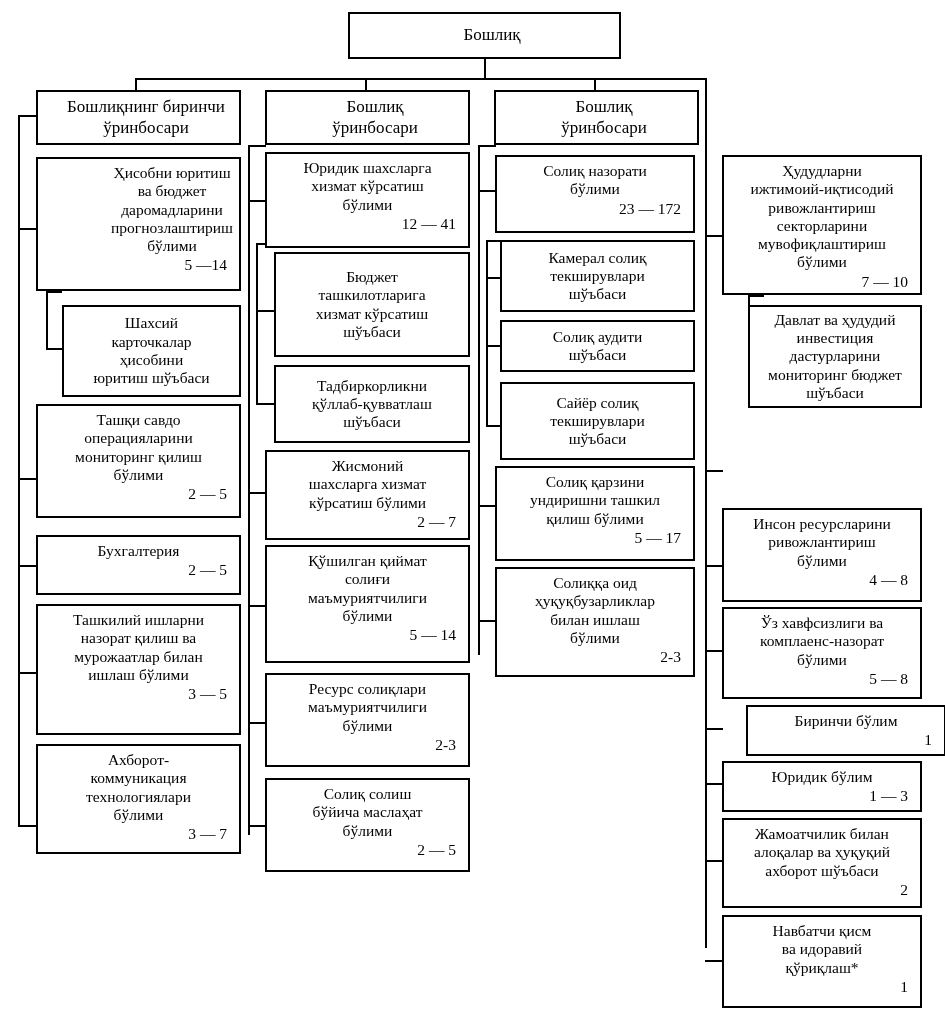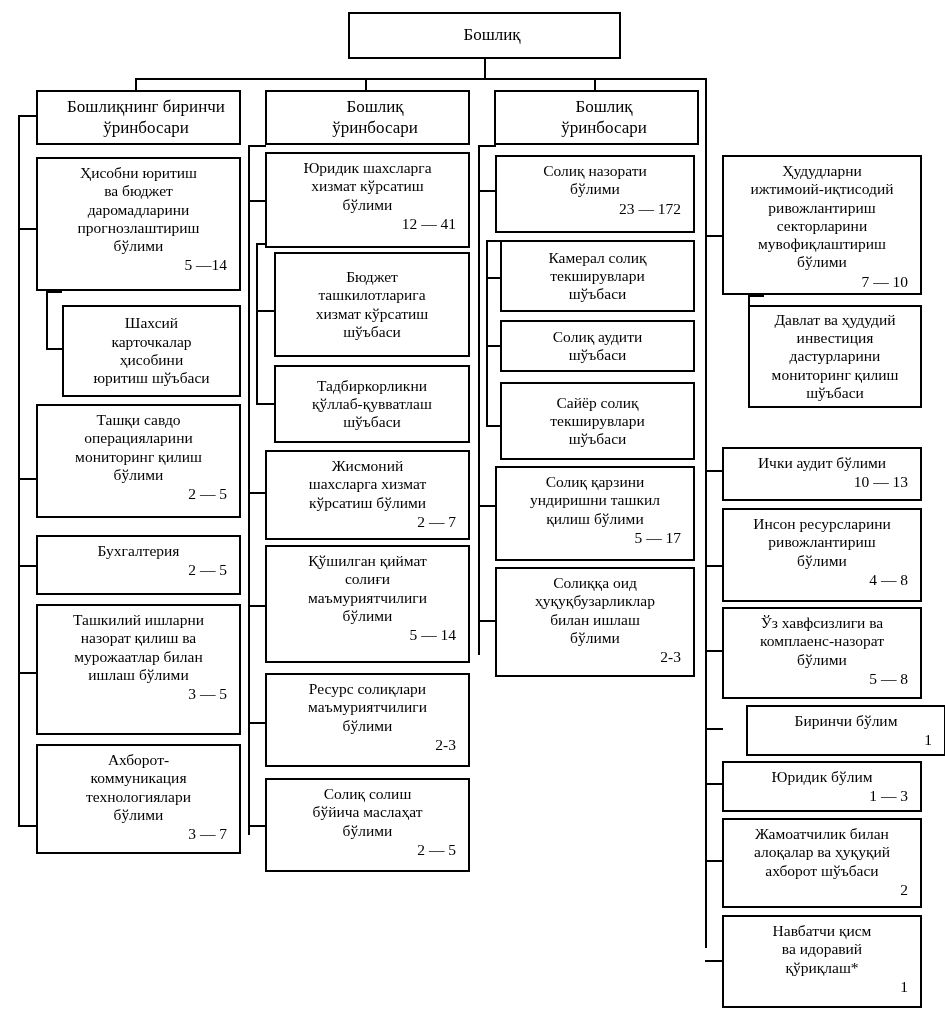--- a/index.html
+++ b/index.html
@@ -137,21 +137,21 @@
   </div>
   <div class="box top" style="left:265px; top:90px; width:205px; height:55px;">
     <span class="title">Бошлиқ
 ўринбосари</span>
   </div>
   <div class="box top" style="left:494px; top:90px; width:205px; height:55px;">
     <span class="title">Бошлиқ
 ўринбосари</span>
   </div>
 
-  <div class="box hascount" style="left:36px; top:157px; width:205px; height:134px;">
+  <div class="box hascount" style="left:36px; top:157px; width:205px; height:134px;align-items:flex-end;">
     <span class="title">Ҳисобни юритиш
 ва бюджет
 даромадларини
 прогнозлаштириш
 бўлими</span>
     <span class="count">5 —14</span>
   </div>
   <div class="box" style="left:62px; top:305px; width:179px; height:92px;">
     <span class="title">Шахсий
 карточкалар
@@ -266,26 +266,22 @@
 ривожлантириш
 секторларини
 мувофиқлаштириш
 бўлими</span>
     <span class="count">7 — 10</span>
   </div>
   <div class="box" style="left:748px; top:305px; width:174px; height:103px;">
     <span class="title">Давлат ва ҳудудий
 инвестиция
 дастурларини
-мониторинг қилиш
-шўъбаси</span>
-  </div>
-  <div class="box hascount" style="left:722px; top:447px; width:200px; height:54px;">
-    <span class="title">Ички аудит бўлими</span>
-    <span class="count">10 — 13</span>
+мониторинг бюджет
+шўъбаси</span>
   </div>
   <div class="box hascount" style="left:722px; top:508px; width:200px; height:94px;">
     <span class="title">Инсон ресурсларини
 ривожлантириш
 бўлими</span>
     <span class="count">4 — 8</span>
   </div>
   <div class="box hascount" style="left:722px; top:607px; width:200px; height:92px;">
     <span class="title">Ўз хавфсизлиги ва
 комплаенс-назорат

